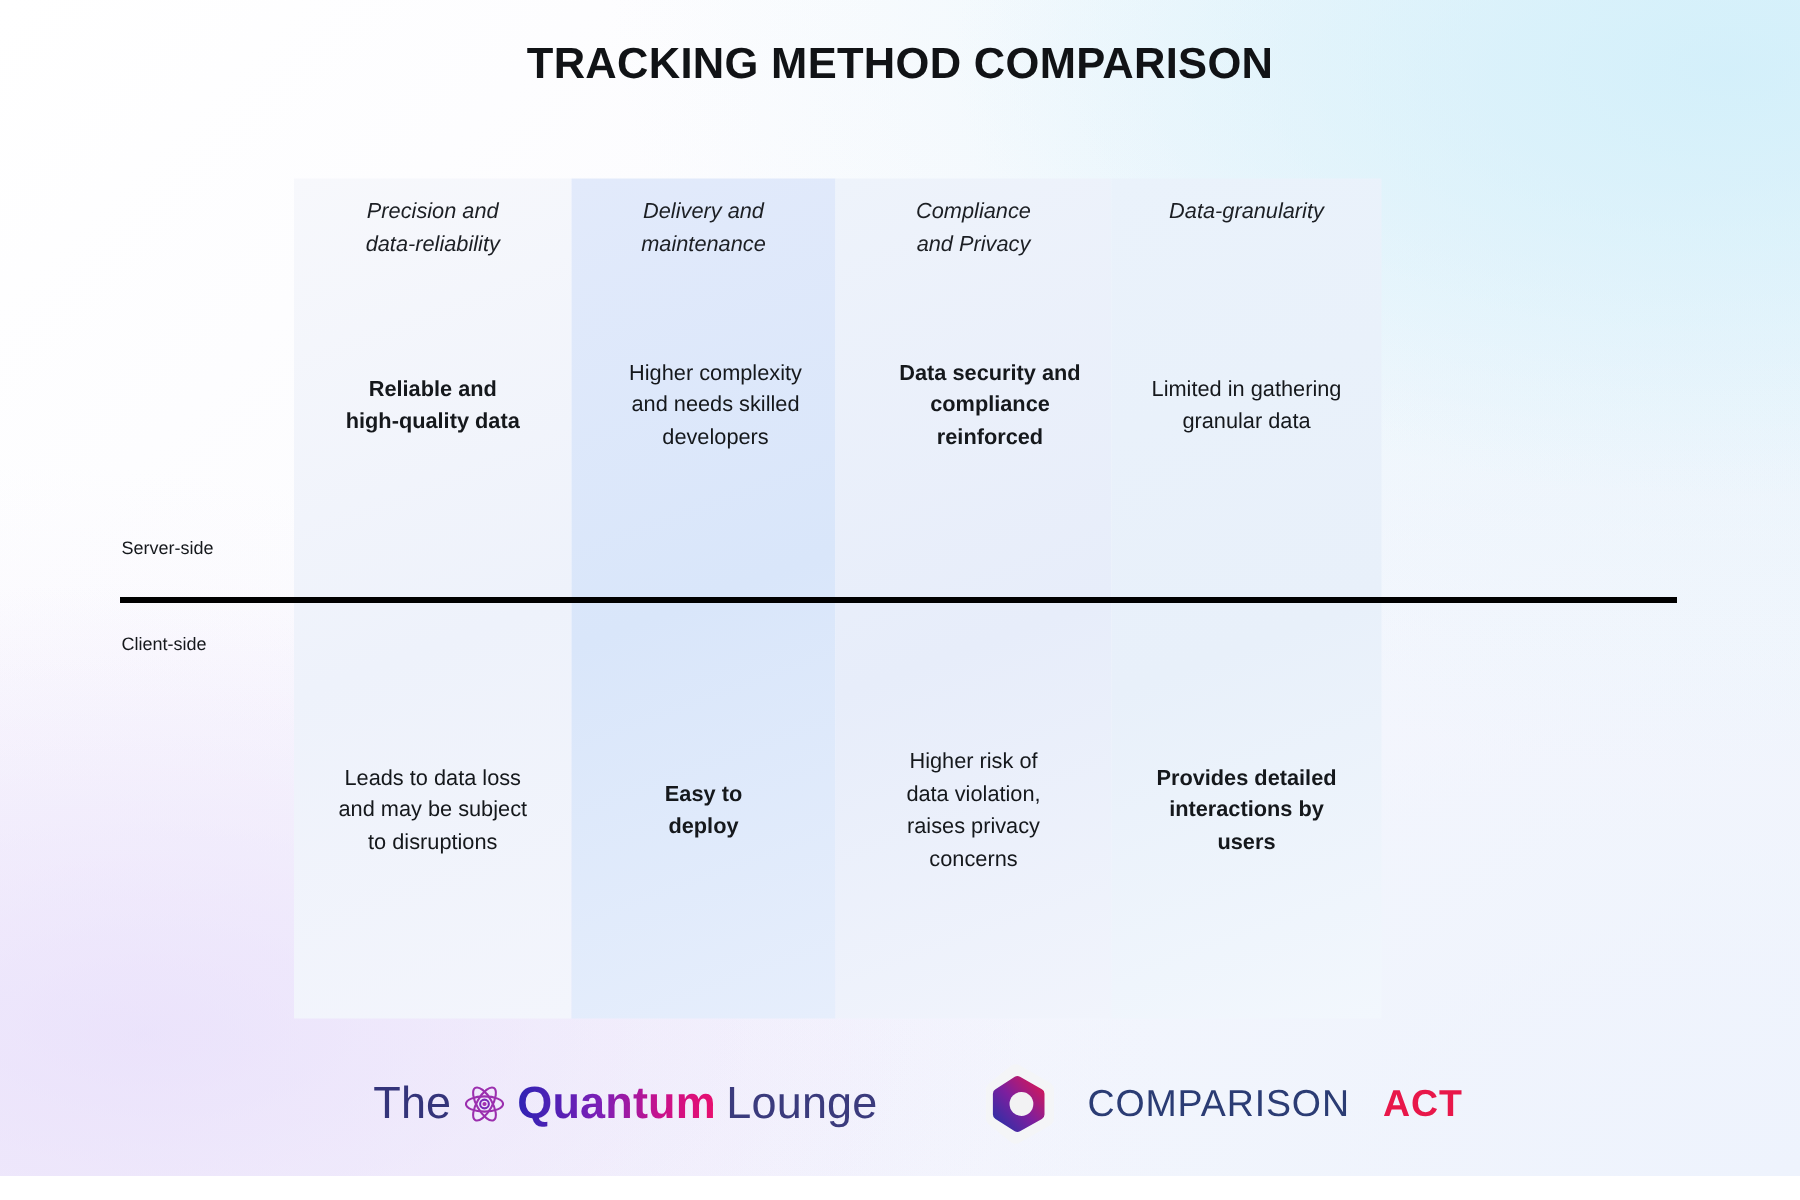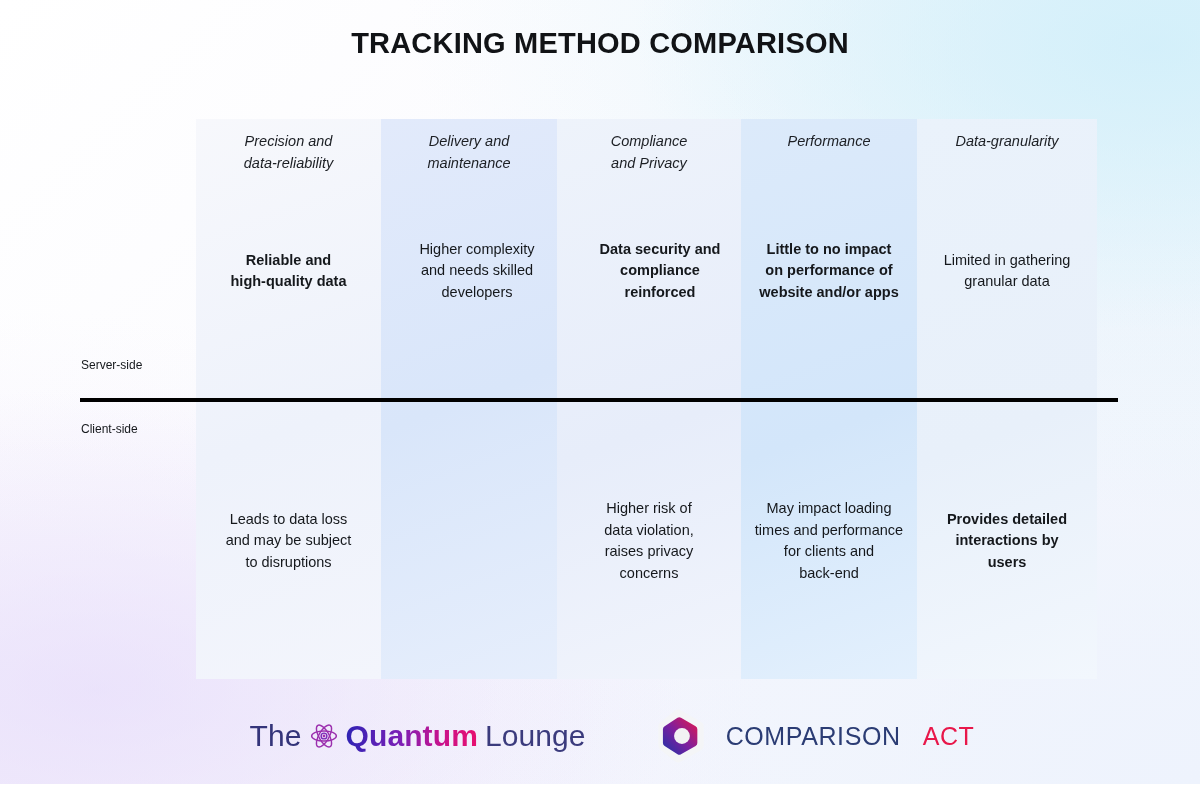--- a/index.html
+++ b/index.html
@@ -151,21 +151,21 @@
   #brand-quantum .lounge { color: #3b3b7d; font-weight: normal; }
   #atom-icon { margin: 0 7px 0 0; display: block; }
 
   
   #brand-ca .ca-text {
     font-size: 25px;
     letter-spacing: 0.6px;
     color: #2b3c74;
     margin-left: 16px;
   }
-  #brand-ca .ca-act { color: #e8174a; font-weight: normal; margin-left: 22px; text-align: center; }
+  #brand-ca .ca-act { color: #e8174a; font-weight: bold; margin-left: 22px; text-align: center; }
   #hex-logo { display: block; }
 </style>
 </head>
 <body>
 
 <div id="canvas">
   <div class="bg-tint lav"></div>
   <div class="bg-tint cyan"></div>
 
   <div id="title">TRACKING METHOD COMPARISON</div>
@@ -174,33 +174,29 @@
 
     <div class="col c0">
       <div class="col-head">Precision and<br>data-reliability</div>
       <div class="cell top b" style="top: 130.5px;">Reliable and<br>high-quality data</div>
       <div class="cell bottom" style="top: 389.5px;">Leads to data loss<br>and may be subject<br>to disruptions</div>
     </div>
 
     <div class="col c1">
       <div class="col-head">Delivery and<br>maintenance</div>
       <div class="cell top" style="top: 119.5px; margin-left: 16px;">Higher complexity<br>and needs skilled<br>developers</div>
+      <div class="cell bottom b" style="top: 400.5px;">Easy to<br>deploy</div>
     </div>
 
     <div class="col c2">
       <div class="col-head">Compliance<br>and Privacy</div>
       <div class="cell top b" style="top: 119.5px; padding-left: 28px;">Data security and<br>compliance<br>reinforced</div>
       <div class="cell bottom" style="top: 379px;">Higher risk of<br>data violation,<br>raises privacy<br>concerns</div>
     </div>
 
-    <div class="col c3">
-      <div class="col-head">Performance</div>
-      <div class="cell top b" style="top: 119.5px;">Little to no impact<br>on performance of<br>website and/or apps</div>
-      <div class="cell bottom" style="top: 379px;">May impact loading<br>times and performance<br>for clients and<br>back-end</div>
-    </div>
 
     <div class="col c4">
       <div class="col-head">Data-granularity</div>
       <div class="cell top" style="top: 130.5px;">Limited in gathering<br>granular data</div>
       <div class="cell bottom b" style="top: 389.5px;">Provides detailed<br>interactions by<br>users</div>
     </div>
 
   </div>
 
   <div class="row-label" id="label-server">Server-side</div>

